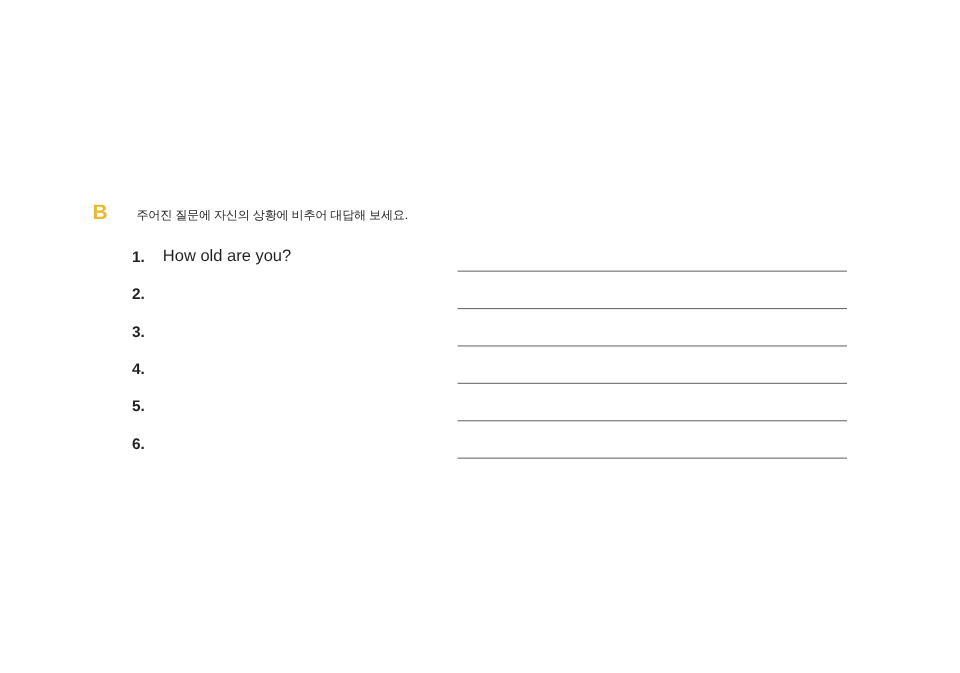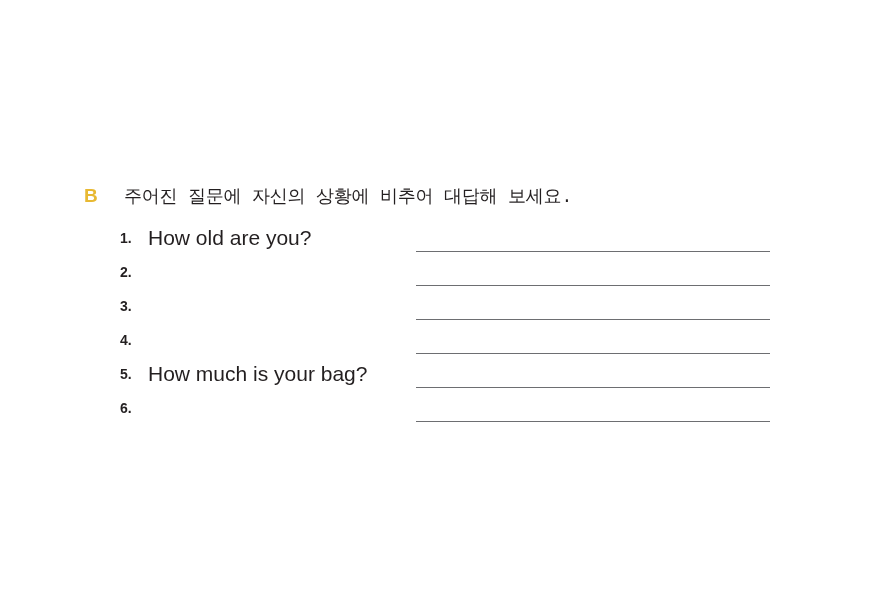--- a/index.html
+++ b/index.html
@@ -33,23 +33,23 @@
   }
   .section-letter {
     width: 40px;
     font-size: 19px;
     font-weight: bold;
     color: #e8b933;
     font-family: "Liberation Sans", sans-serif;
     line-height: 1;
   }
   .section-instruction {
-    font-size: 18px;
+    font-size: 11px;
     color: #231f20;
-    font-family: Liberation Mono, monospace;
+    font-family: Liberation Sans, sans-serif;
     letter-spacing: -0.2px;
     white-space: nowrap;
   }
   .items {
     margin-top: 20px;
   }
   .item {
     position: relative;
     height: 34px;
     display: flex;
@@ -58,21 +58,21 @@
   .item-num {
     width: 28px;
     padding-left: 36px;
     font-size: 14px;
     font-weight: bold;
     color: #231f20;
     line-height: 20px;
     font-family: "Liberation Sans", sans-serif;
   }
   .item-text {
-    font-size: 21px;
+    font-size: 15px;
     color: #231f20;
     line-height: 20px;
     font-family: "Liberation Sans", sans-serif;
     white-space: nowrap;
   }
   .answer-line {
     position: absolute;
     left: 332px;
     width: 354px;
     top: 23px;
@@ -109,21 +109,20 @@
         <div class="answer-line"></div>
       </div>
 
       <div class="item">
         <div class="item-num">4.</div>
         <div class="answer-line"></div>
       </div>
 
       <div class="item">
         <div class="item-num">5.</div>
-        <div class="item-text">How much is your bag?</div>
         <div class="answer-line"></div>
       </div>
 
       <div class="item">
         <div class="item-num">6.</div>
         <div class="answer-line"></div>
       </div>
 
     </div>
   </div>

